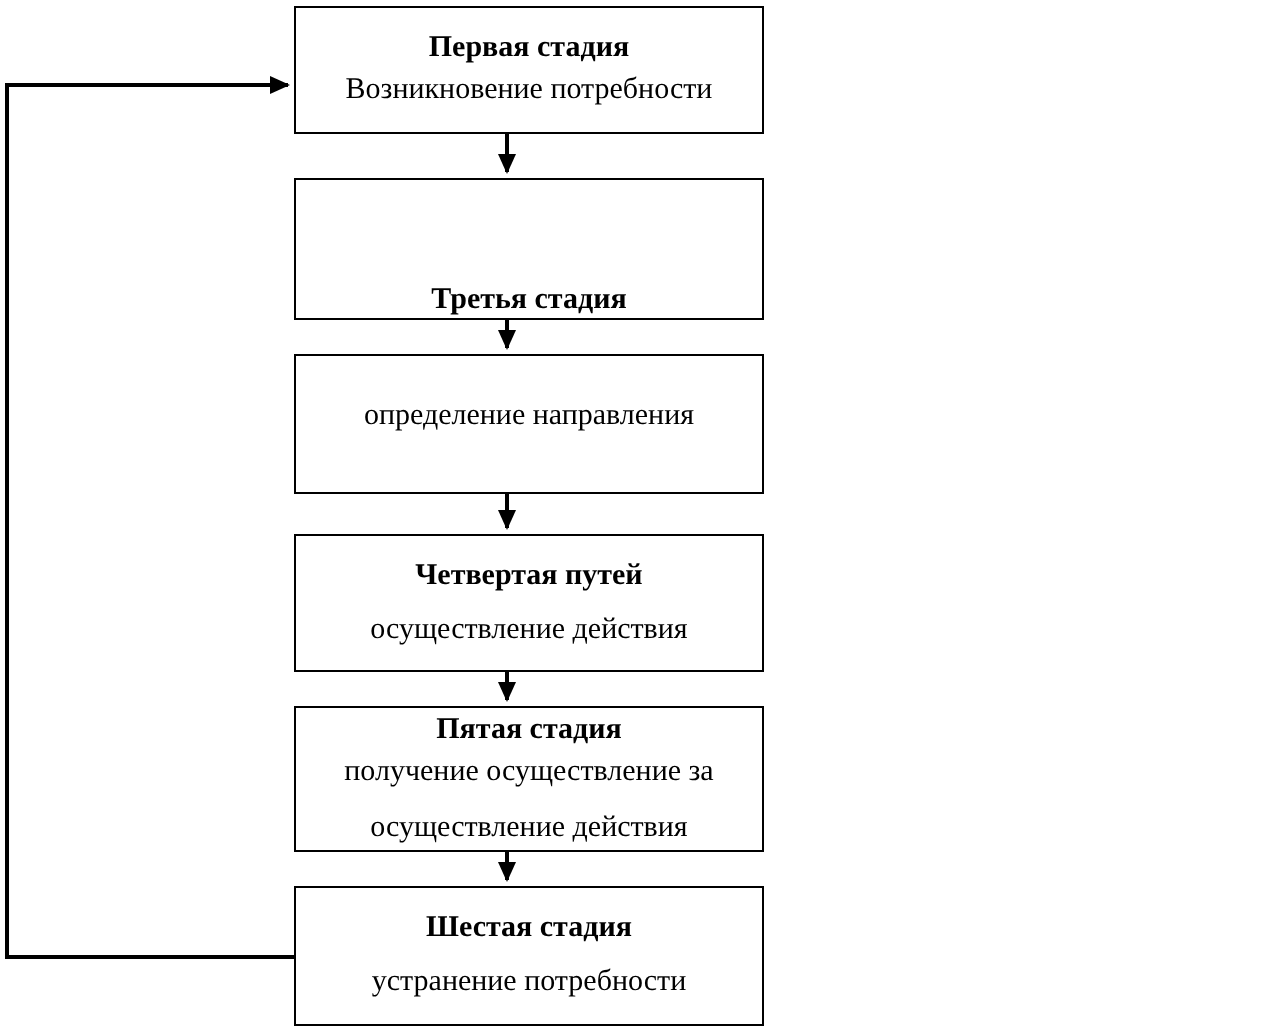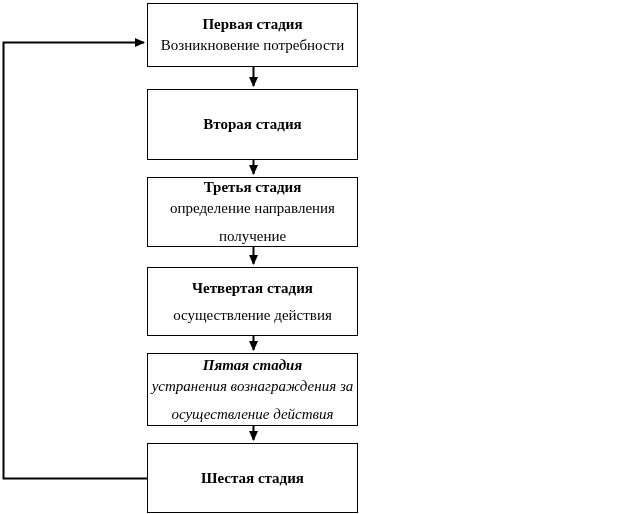--- a/index.html
+++ b/index.html
@@ -19,21 +19,21 @@
   .connectors {
     position: absolute;
     left: 0;
     top: 0;
     width: 640px;
     height: 514px;
   }
   .stage-box {
     position: absolute;
     left: 147px;
-    width: 211px;
+    width: 235px;
     border: 1.5px solid #000000;
     background: #ffffff;
     box-sizing: border-box;
     display: flex;
     flex-direction: column;
     justify-content: center;
     align-items: center;
     text-align: center;
     font-size: 15px;
     line-height: 21px;
@@ -46,23 +46,23 @@
     display: block;
   }
   .stage-line + .stage-line {
     margin-top: 7px;
   }
   .gap-title {
     margin-top: 6px;
   }
   .box-1 { top: 3px;   height: 64px; }
   .box-2 { top: 89px;  height: 71px; }
-  .box-3 { top: 177px; height: 70px; }
+  .box-3 { top: 177px; height: 70px; gap: 37px; }
   .box-4 { top: 267px; height: 69px; }
-  .box-5 { top: 353px; height: 73px; font-style: italic; }
+  .box-5 { top: 353px; height: 73px; }
   .box-6 { top: 443px; height: 70px; }
 </style>
 </head>
 <body>
 
 <div class="canvas">
 
   <svg class="connectors" viewBox="0 0 640 514" xmlns="http://www.w3.org/2000/svg" aria-hidden="true">
     <defs>
       <marker id="arrowhead" markerUnits="userSpaceOnUse" markerWidth="10" markerHeight="9" viewBox="0 0 10 9" refX="9" refY="4.5" orient="auto">
@@ -78,37 +78,37 @@
 
     <path d="M 147 478.5 L 3.5 478.5 L 3.5 42.5 L 144 42.5" fill="none" stroke="#000000" stroke-width="2" marker-end="url(#arrowhead)"></path>
   </svg>
 
   <div class="stage-box box-1">
     <span class="stage-title">Первая стадия</span>
     <span class="stage-line">Возникновение потребности</span>
   </div>
 
   <div class="stage-box box-2">
-    <span class="stage-title">Вторая стадия</span>
   </div>
 
   <div class="stage-box box-3">
     <span class="stage-title">Третья стадия</span>
     <span class="stage-line">определение направления</span>
     <span class="stage-line">получение</span>
   </div>
 
   <div class="stage-box box-4">
-    <span class="stage-title">Четвертая стадия</span>
+    <span class="stage-title">Четвертая путей</span>
     <span class="stage-line gap-title">осуществление действия</span>
   </div>
 
   <div class="stage-box box-5">
     <span class="stage-title">Пятая стадия</span>
-    <span class="stage-line">устранения вознаграждения за</span>
+    <span class="stage-line">получение осуществление за</span>
     <span class="stage-line">осуществление действия</span>
   </div>
 
   <div class="stage-box box-6">
     <span class="stage-title">Шестая стадия</span>
+    <span class="stage-line gap-title">устранение потребности</span>
   </div>
 
 </div>
 
 </body></html>

